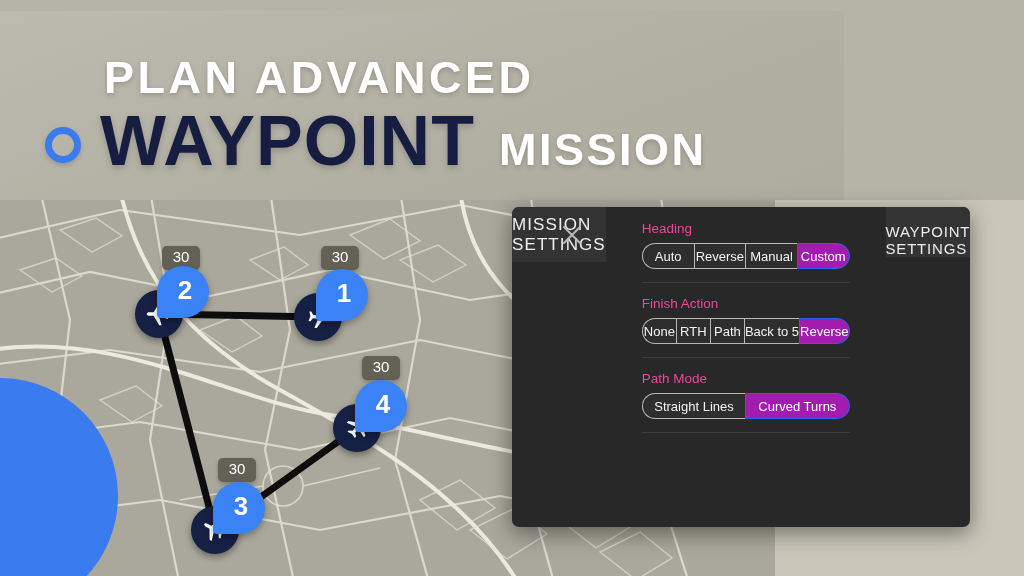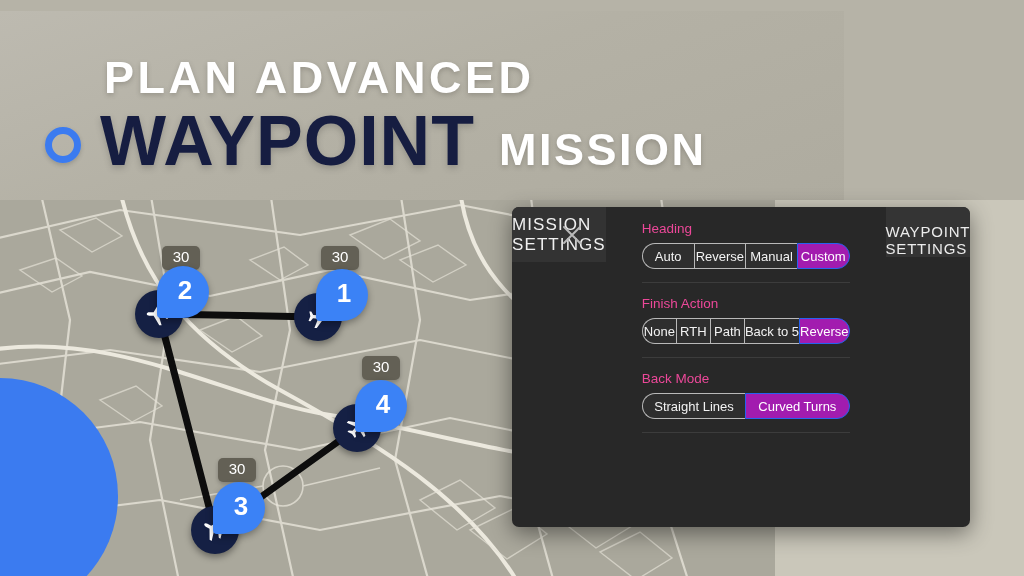--- a/index.html
+++ b/index.html
@@ -292,21 +292,21 @@
           <div class="field-label">Finish Action</div>
           <div class="seg">
             <div class="seg-item">None</div>
             <div class="seg-item">RTH</div>
             <div class="seg-item">Path</div>
             <div class="seg-item">Back to 5</div>
             <div class="seg-item on">Reverse</div>
           </div>
         </div>
         <div class="field">
-          <div class="field-label">Back Mode</div>
+          <div class="field-label">Path Mode</div>
           <div class="seg">
             <div class="seg-item">Straight Lines</div>
             <div class="seg-item on">Curved Turns</div>
           </div>
         </div>
       </div>
 
     <div id="panel-foot">
       <div id="panel-foot-label">WAYPOINT SETTINGS</div>
     </div>

